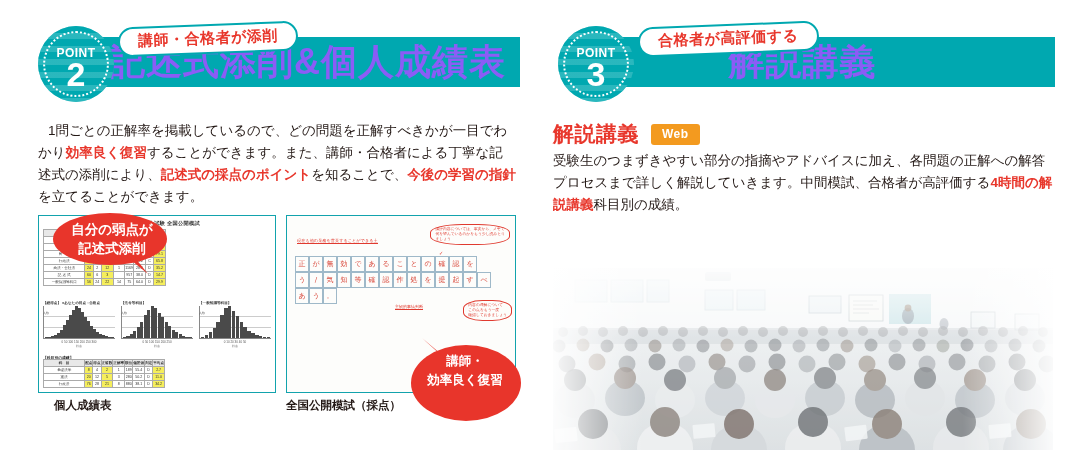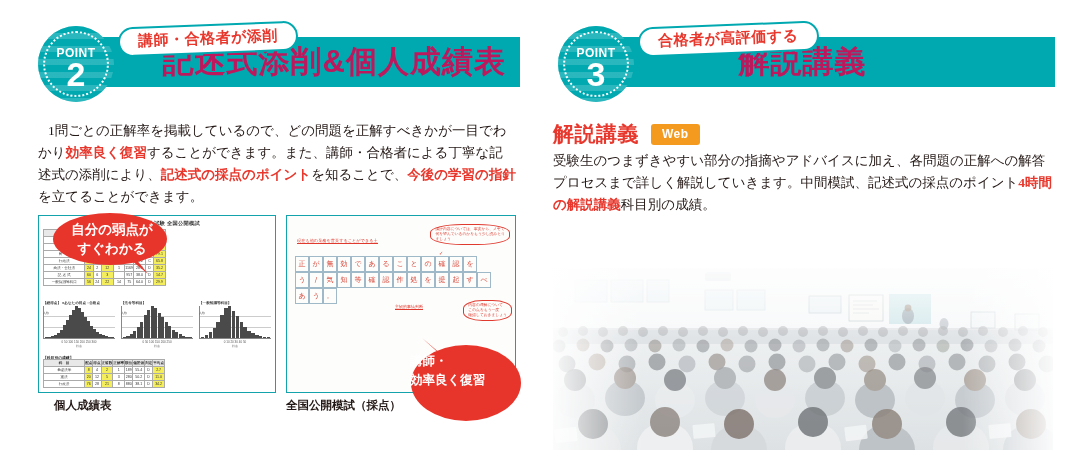--- a/index.html
+++ b/index.html
@@ -39,23 +39,23 @@
     top: 37px;
     right: 0;
     height: 50px;
     background: #00a8b0;
   }
 
   .header-title {
     position: absolute;
     right: 14px;
     top: 43px;
-    font-size: 31px;
-    font-weight: bold;
-    color: #be185d;
+    font-size: 36px;
+    font-weight: bold;
+    color: #8b5cf6;
     letter-spacing: 1px;
     line-height: 38px;
     white-space: nowrap;
   }
   .column-right .header-title {
     right: auto;
     left: 50%;
     transform: translateX(-50%);
   }
 
@@ -130,21 +130,20 @@
 
   
   .body-text {
     position: absolute;
     left: 8px;
     width: 478px;
     font-size: 13.5px;
     line-height: 22px;
     color: #231815;
     text-indent: 10px;
-    font-family: Liberation Serif, serif;
   }
   .column-left .body-text { top: 120px; }
 
   .hl { color: #e8372c; font-weight: bold; }
 
   
   .sub-heading-row {
     position: absolute;
     left: 3px;
     top: 120px;
@@ -679,28 +678,28 @@
       <div class="figure-caption caption-answer">全国公開模試（採点）</div>
     </div>
 
     <svg style="position:absolute;left:22px;top:212px;width:120px;height:62px;z-index:9" viewBox="0 0 120 62">
       <ellipse cx="58" cy="27" rx="57" ry="26" fill="#e8352b"></ellipse>
       <polygon points="74,44 96,62 80,42" fill="#e8352b"></polygon>
     </svg>
     <div style="position:absolute;left:24px;top:220px;width:116px;text-align:center;z-index:10;
                 font-size:13.5px;font-weight:bold;color:#fff;line-height:19px;">
       <div>自分の弱点が</div>
-      <div>すぐわかる</div>
+      <div>記述式添削</div>
     </div>
 
     <svg style="position:absolute;left:378px;top:338px;width:114px;height:84px;z-index:9" viewBox="0 0 114 84">
       <ellipse cx="58" cy="45" rx="55" ry="38" fill="#e8352b"></ellipse>
       <polygon points="34,18 14,0 40,22" fill="#e8352b"></polygon>
     </svg>
-    <div style="position:absolute;left:380px;top:352px;width:110px;text-align:left;z-index:10;
+    <div style="position:absolute;left:380px;top:352px;width:110px;text-align:center;z-index:10;
                 font-size:12.5px;font-weight:bold;color:#fff;line-height:19px;">
       <div>講師・</div>
       <div>効率良く復習</div>
     </div>
 
   </div>
 
   <div class="column column-right">
 
     <div class="point-header">
@@ -719,21 +718,21 @@
 
       <div class="header-title">解説講義</div>
     </div>
 
     <div class="sub-heading-row">
       <span class="sub-heading">解説講義</span>
       <span class="web-badge">Web</span>
     </div>
 
     <div class="body-text">
-      <span>受験生のつまずきやすい部分の指摘やアドバイスに加え、各問題の正解への解答プロセスまで詳しく解説していきます。中間模試、記述式の採点のポイント</span><span class="hl">4時間の解説講義</span><span>科目別の成績。</span>
+      <span>受験生のつまずきやすい部分の指摘やアドバイスに加え、各問題の正解への解答プロセスまで詳しく解説していきます。中間模試、合格者が高評価する</span><span class="hl">4時間の解説講義</span><span>科目別の成績。</span>
     </div>
 
     <div class="photo">
       <svg viewBox="0 0 500 182" preserveAspectRatio="none">
         <defs>
           <linearGradient id="roomG" x1="0" y1="0" x2="0" y2="1">
             <stop offset="0%" stop-color="#f2f4f5"></stop>
             <stop offset="45%" stop-color="#e4e8ea"></stop>
             <stop offset="100%" stop-color="#cfd5d8"></stop>
           </linearGradient>

